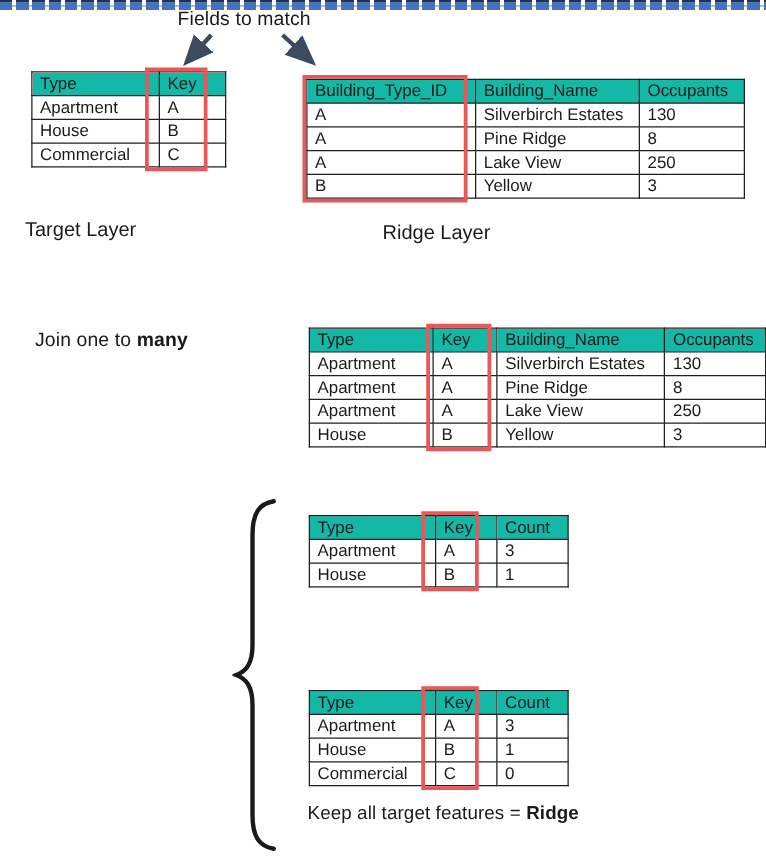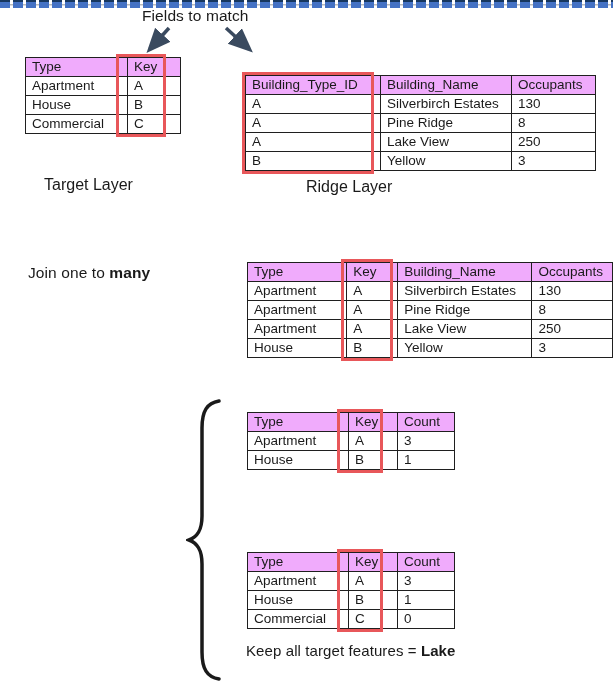--- a/index.html
+++ b/index.html
@@ -11,21 +11,21 @@
   .caption{font-size:15.5px;letter-spacing:0.1px;white-space:nowrap;}
   .layer-label{font-size:16px;white-space:nowrap;}
 
   
   .tblwrap{position:absolute;}
   .tblwrap table{border-collapse:collapse;table-layout:fixed;}
   .tblwrap th,.tblwrap td{
     border:1.5px solid #1f1f1f;font-size:13.5px;font-weight:normal;text-align:left;
     padding:1px 2px 1px 6px;height:16px;line-height:16px;white-space:nowrap;overflow:hidden;
   }
-  .tblwrap th{background:#f0abfc;margin-left:48px;}
+  .tblwrap th{background:#14b8a6;margin-left:48px;}
   .t-target th:nth-child(1){width:93px}  .t-target th:nth-child(2){width:44px}
   .t-join th:nth-child(1){width:126px}   .t-join th:nth-child(2){width:122px}  .t-join th:nth-child(3){width:75px}
   .t-many th:nth-child(1){width:96px}    .t-many th:nth-child(2){width:46px}   .t-many th:nth-child(3){width:128px} .t-many th:nth-child(4){width:73px}
   .t-oto th:nth-child(1){width:92px}     .t-oto th:nth-child(2){width:40px}    .t-oto th:nth-child(3){width:48px}
 
   
   .key-box{
     position:absolute;top:-3px;bottom:-3px;box-sizing:border-box;
     border:3px solid #e8575a;pointer-events:none;
   }
@@ -83,21 +83,21 @@
           </tr>
           <tr>
             <td>Commercial</td>
             <td>C</td>
           </tr>
         </tbody>
       </table>
     <div class="key-box kb-target"></div>
   </div>
 
-  <div class="tblwrap t-join" style="left:245px;top:75px;">
+  <div class="tblwrap t-join" style="left:245px;top:63px;">
       <table>
         <thead>
           <tr>
             <th>Building_Type_ID</th>
             <th>Building_Name</th>
             <th>Occupants</th>
           </tr>
         </thead>
         <tbody>
           <tr>
@@ -118,21 +118,21 @@
           <tr>
             <td>B</td>
             <td>Yellow</td>
             <td>3</td>
           </tr>
         </tbody>
       </table>
     <div class="key-box kb-join"></div>
   </div>
 
-  <div class="abs layer-label" style="left:44px;top:176px;">Target Layer</div>
+  <div class="abs layer-label" style="left:20px;top:176px;">Target Layer</div>
   <div class="abs layer-label" style="left:306px;top:178px;">Ridge Layer</div>
 
   <div class="abs divider"></div>
 
   <div class="abs caption" style="left:28px;top:264px;"><span>Join one to </span><b>many</b></div>
 
   <div class="tblwrap t-many" style="left:247px;top:262px;">
       <table>
         <thead>
           <tr>
@@ -224,15 +224,15 @@
           </tr>
           <tr>
             <td>Commercial</td>
             <td>C</td>
             <td>0</td>
           </tr>
         </tbody>
       </table>
     <div class="key-box kb-oto"></div>
   </div>
-  <div class="abs caption" style="left:246px;top:642px;font-size:15px;"><span>Keep all target features = </span><b>Lake</b></div>
+  <div class="abs caption" style="left:246px;top:642px;font-size:15px;"><span>Keep all target features = </span><b>Ridge</b></div>
 
 </div>
 
 </body></html>

